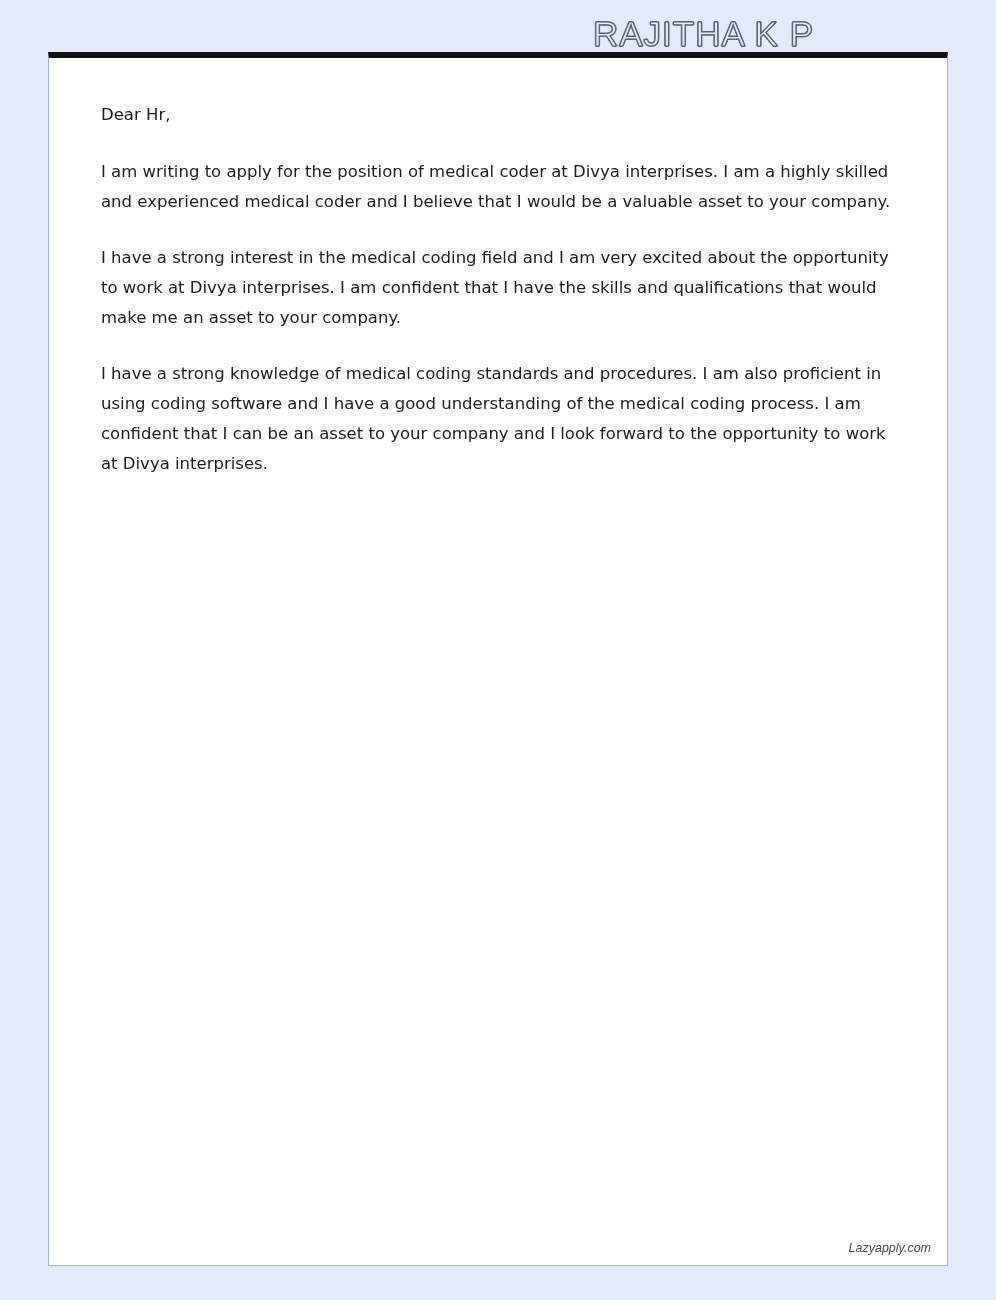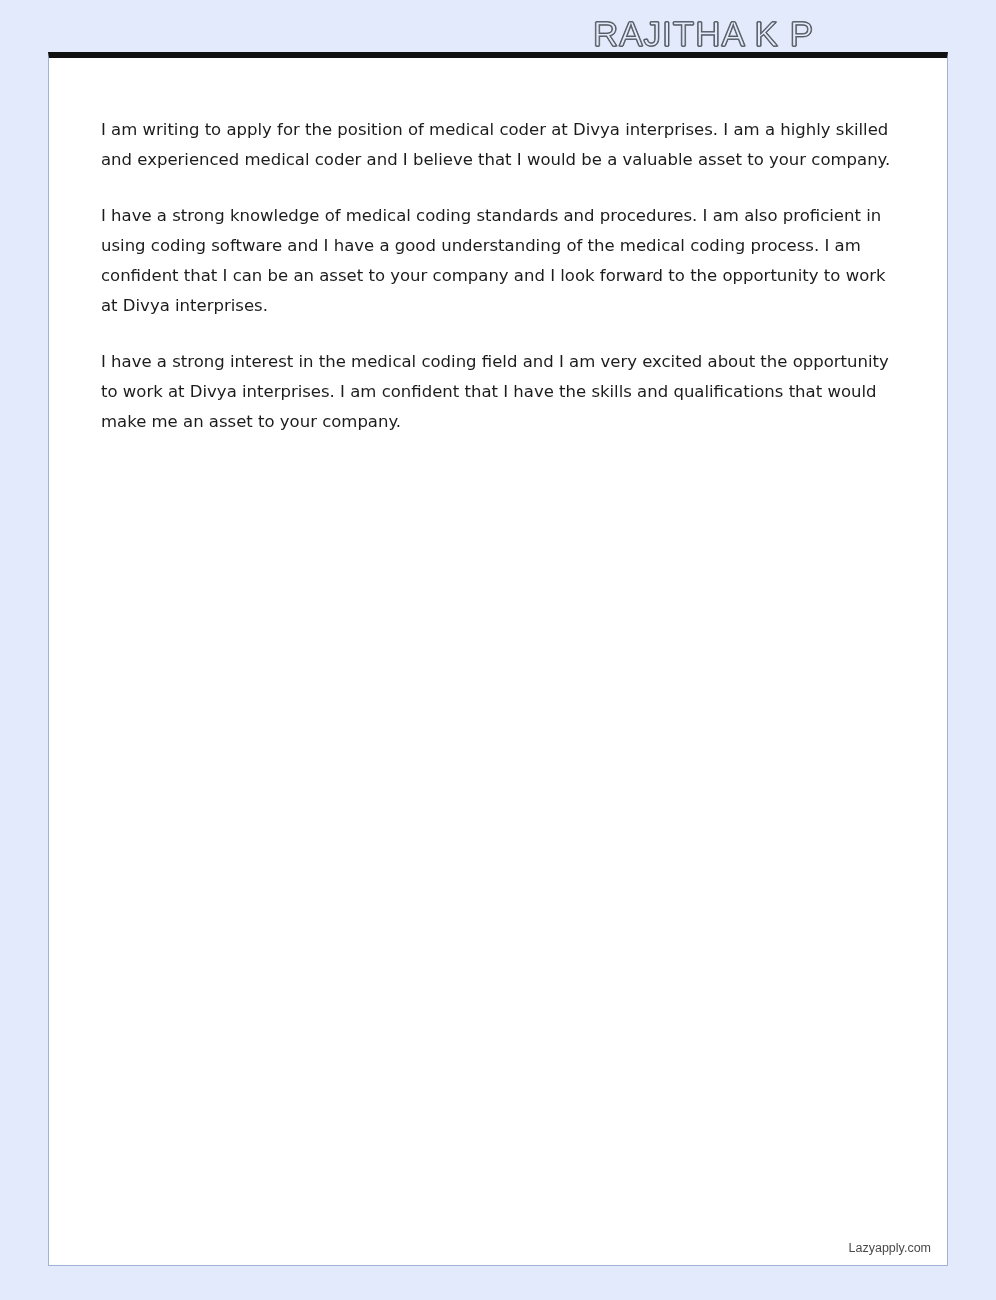--- a/index.html
+++ b/index.html
@@ -75,39 +75,41 @@
     line-height: 1.6;
     margin: 0;
   }
   .footer-brand {
     position: absolute;
     right: 16px;
     bottom: 10px;
     font-family: "Liberation Sans", sans-serif;
     font-size: 12.5px;
     color: #4a4a4a;
+    font-style: italic;
   }
 </style>
 </head>
 <body>
 
 <div class="page">
 
   <div class="header-name">RAJITHA K P</div>
 
   <div class="sheet">
 
     <div class="body-area">
 
+      <p class="salutation">Dear Hr,</p>
 
       <p class="para">I am writing to apply for the position of medical coder at Divya interprises. I am a highly skilled and experienced medical coder and I believe that I would be a valuable asset to your company.</p>
 
+      <p class="para">I have a strong interest in the medical coding field and I am very excited about the opportunity to work at Divya interprises. I am confident that I have the skills and qualifications that would make me an asset to your company.</p>
+
       <p class="para">I have a strong knowledge of medical coding standards and procedures. I am also proficient in using coding software and I have a good understanding of the medical coding process. I am confident that I can be an asset to your company and I look forward to the opportunity to work at Divya interprises.</p>
-
-      <p class="para">I have a strong interest in the medical coding field and I am very excited about the opportunity to work at Divya interprises. I am confident that I have the skills and qualifications that would make me an asset to your company.</p>
 
 
     </div>
 
     <div class="footer-brand">Lazyapply.com</div>
 
   </div>
 
 </div>
 

